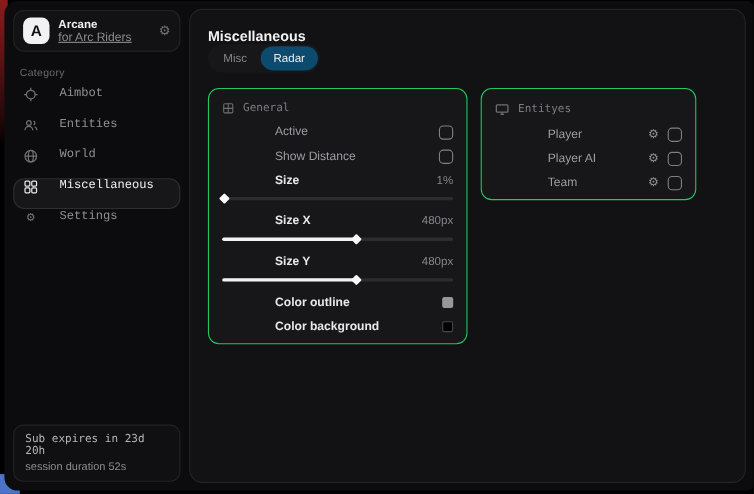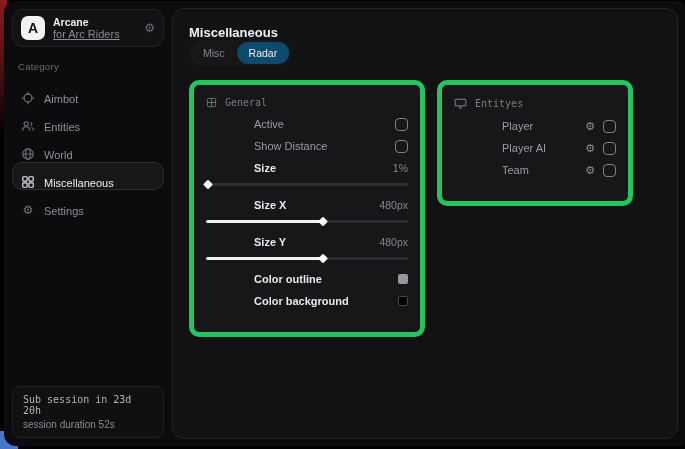--- a/index.html
+++ b/index.html
@@ -21,22 +21,22 @@
   .app-logo { width:24px; height:24px; border-radius:7px; background:#f2f2f4; color:#111;
     font-weight:bold; font-size:14px; display:flex; align-items:center; justify-content:center; }
   .app-meta { flex:1; line-height:1.15; }
   .app-title { color:#ededf0; font-size:10.5px; font-weight:bold; }
   .app-sub { color:#8b8b91; font-size:11px;text-decoration:underline; }
   .app-gear { color:#6f6f76; font-size:12px; cursor:pointer; }
 
   .category { color:#6a6a70; font-size:9.5px; margin:14px 0 6px 6px; letter-spacing:.3px; }
 
   .nav { display:flex; flex-direction:column; }
-  .nav-item { display:flex; align-items:flex-end; gap:9px; height:28px; padding:0 8px;
-    border:1px solid transparent; border-radius:10px; color:#8f8f95; font-size:11px; cursor:pointer; }
+  .nav-item { display:flex; align-items:flex-start; gap:19px; height:28px; padding:0 8px;
+    border:1px solid transparent; border-radius:10px; color:#8f8f95; font-size:11px; cursor:pointer;font-family:Liberation Mono, monospace; }
   .nav-item svg, .nav-item .glyph { flex:0 0 14px; width:14px; text-align:center; stroke:#717178; color:#717178; }
   .nav-item.active { background:#17171a; border-color:#2d2d32; color:#f0f0f3; }
   .nav-item.active svg { stroke:#e8e8ec; }
   .glyph { font-size:12px; line-height:14px; }
 
   .status-card { position:absolute; left:8px; right:8px; bottom:8px; background:#101012;
     border:1px solid #232327; border-radius:9px; padding:7px 10px; }
   .status-line1 { font-family:"DejaVu Sans Mono", monospace; color:#b5b5ba; font-size:10px; }
   .status-line2 { color:#8c8c92; font-size:10px; margin-top:3px; }
 
@@ -44,21 +44,21 @@
   .main { flex:1; margin:7px 7px 7px 0; background:#121214; border:1px solid #232328;
     border-radius:12px; padding:12px 16px; }
   .page-title { color:#f2f2f4; font-size:13px; font-weight:bold; margin-top:4px; }
 
   .tabs { display:inline-flex; background:#17171a; border-radius:14px; padding:2px; margin-top:0; }
   .tab { border:none; background:transparent; color:#85858b; font-size:10.5px;
     padding:5px 12px; border-radius:12px; cursor:pointer; font-family:inherit; }
   .tab.active { background:#0c4a6e; color:#ececef; }
 
   .cards { display:flex; gap:12px; margin-top:14px; align-items:flex-start; }
-  .card { background:#17171a; border:5px solid #22c55e; border-radius:10px; padding:6px 12px 20px; }
+  .card { background:#17171a; border:1px solid #22c55e; border-radius:10px; padding:6px 12px 4px; }
   .card.general { width:236px; }
   .card.entities { width:196px; }
   .card-header { display:flex; align-items:center; gap:8px; color:#7b7b82;
     font-family:"DejaVu Sans Mono", monospace; font-size:10px; padding:6px 0 5px; }
   .card-header svg { stroke:#6f6f76; }
 
   .row { display:flex; align-items:center; justify-content:space-between; height:22px;margin-left:48px; }
   .row .lbl { font-size:11px; color:#9c9ca2; }
   .row .lbl.strong { color:#e8e8ec; font-weight:bold; }
   .row .val { font-size:10.5px; color:#85858b; }
@@ -135,21 +135,21 @@
         </svg>
         <span>Miscellaneous</span>
       </div>
       <div class="nav-item">
         <span class="glyph">⚙</span>
         <span>Settings</span>
       </div>
     </nav>
 
     <div class="status-card">
-      <div class="status-line1">Sub session in 23d 20h</div>
+      <div class="status-line1">Sub expires in 23d 20h</div>
       <div class="status-line2">session duration 52s</div>
     </div>
   </aside>
 
   <main class="main">
     <h1 class="page-title">Miscellaneous</h1>
 
     <div class="tabs">
       <button class="tab">Misc</button>
       <button class="tab active">Radar</button>

